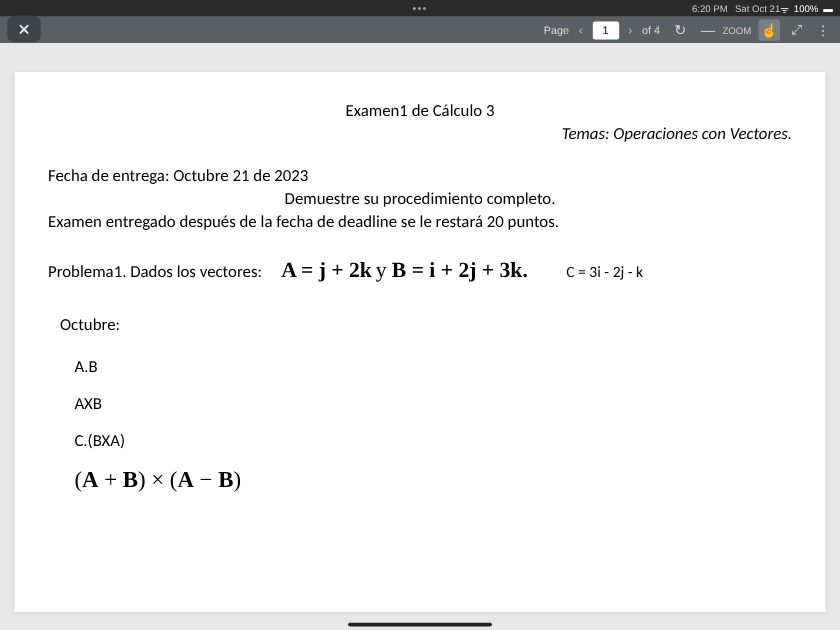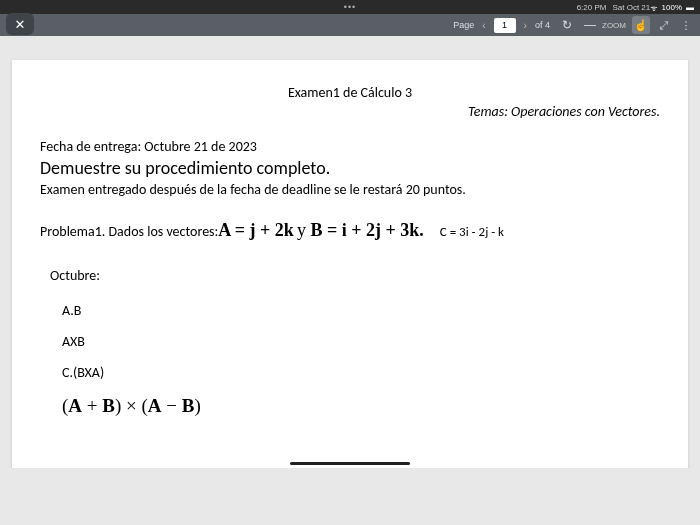--- a/index.html
+++ b/index.html
@@ -67,44 +67,44 @@
     .hand-icon {
       width: 18px; height: 18px; background: #7a7f86;
       border-radius: 3px; display: flex; align-items: center;
       justify-content: center; font-size: 11px; color: #fff;
     }
     .tool-icon { width: 16px; color: #ddd; font-size: 11px; text-align: center; }
     .battery { font-size: 8px; color: #fff; }
     .wifi { font-size: 8px; color: #fff; }
     .page-area {
       width: 100%;
-      height: 432px;
+      height: 489px;
       background: #e8e8e8;
       padding: 24px 12px 0 12px;
       overflow: hidden;
       position: relative;
     }
     .document {
       width: 676px;
       height: 450px;
       background: #fff;
       box-shadow: 0 1px 3px rgba(0,0,0,0.15);
       padding: 24px 28px;
       font-family: Calibri, Arial, sans-serif;
       color: #000;
     }
     .doc-title { text-align: center; font-size: 14px; margin-bottom: 2px; }
     .doc-subtitle { text-align: right; font-size: 14px; margin-bottom: 18px; font-style: italic; }
     .doc-date { font-size: 14px; margin-bottom: 2px; }
-    .doc-instr1 { text-align: left; font-size: 18px; margin-bottom: 2px; }
+    .doc-instr1 { text-align: center; font-size: 14px; margin-bottom: 2px; }
     .doc-instr2 { font-size: 14px; margin-bottom: 22px; }
     .problem-row {
       display: flex;
       align-items: baseline;
-      gap: 0;
+      gap: 16px;
       font-size: 14px;
       margin-bottom: 26px;
       flex-wrap: nowrap;
     }
     .math-bold {
       font-family: "Times New Roman", serif;
       font-size: 18px;
       font-weight: bold;
     }
     .math-reg {

